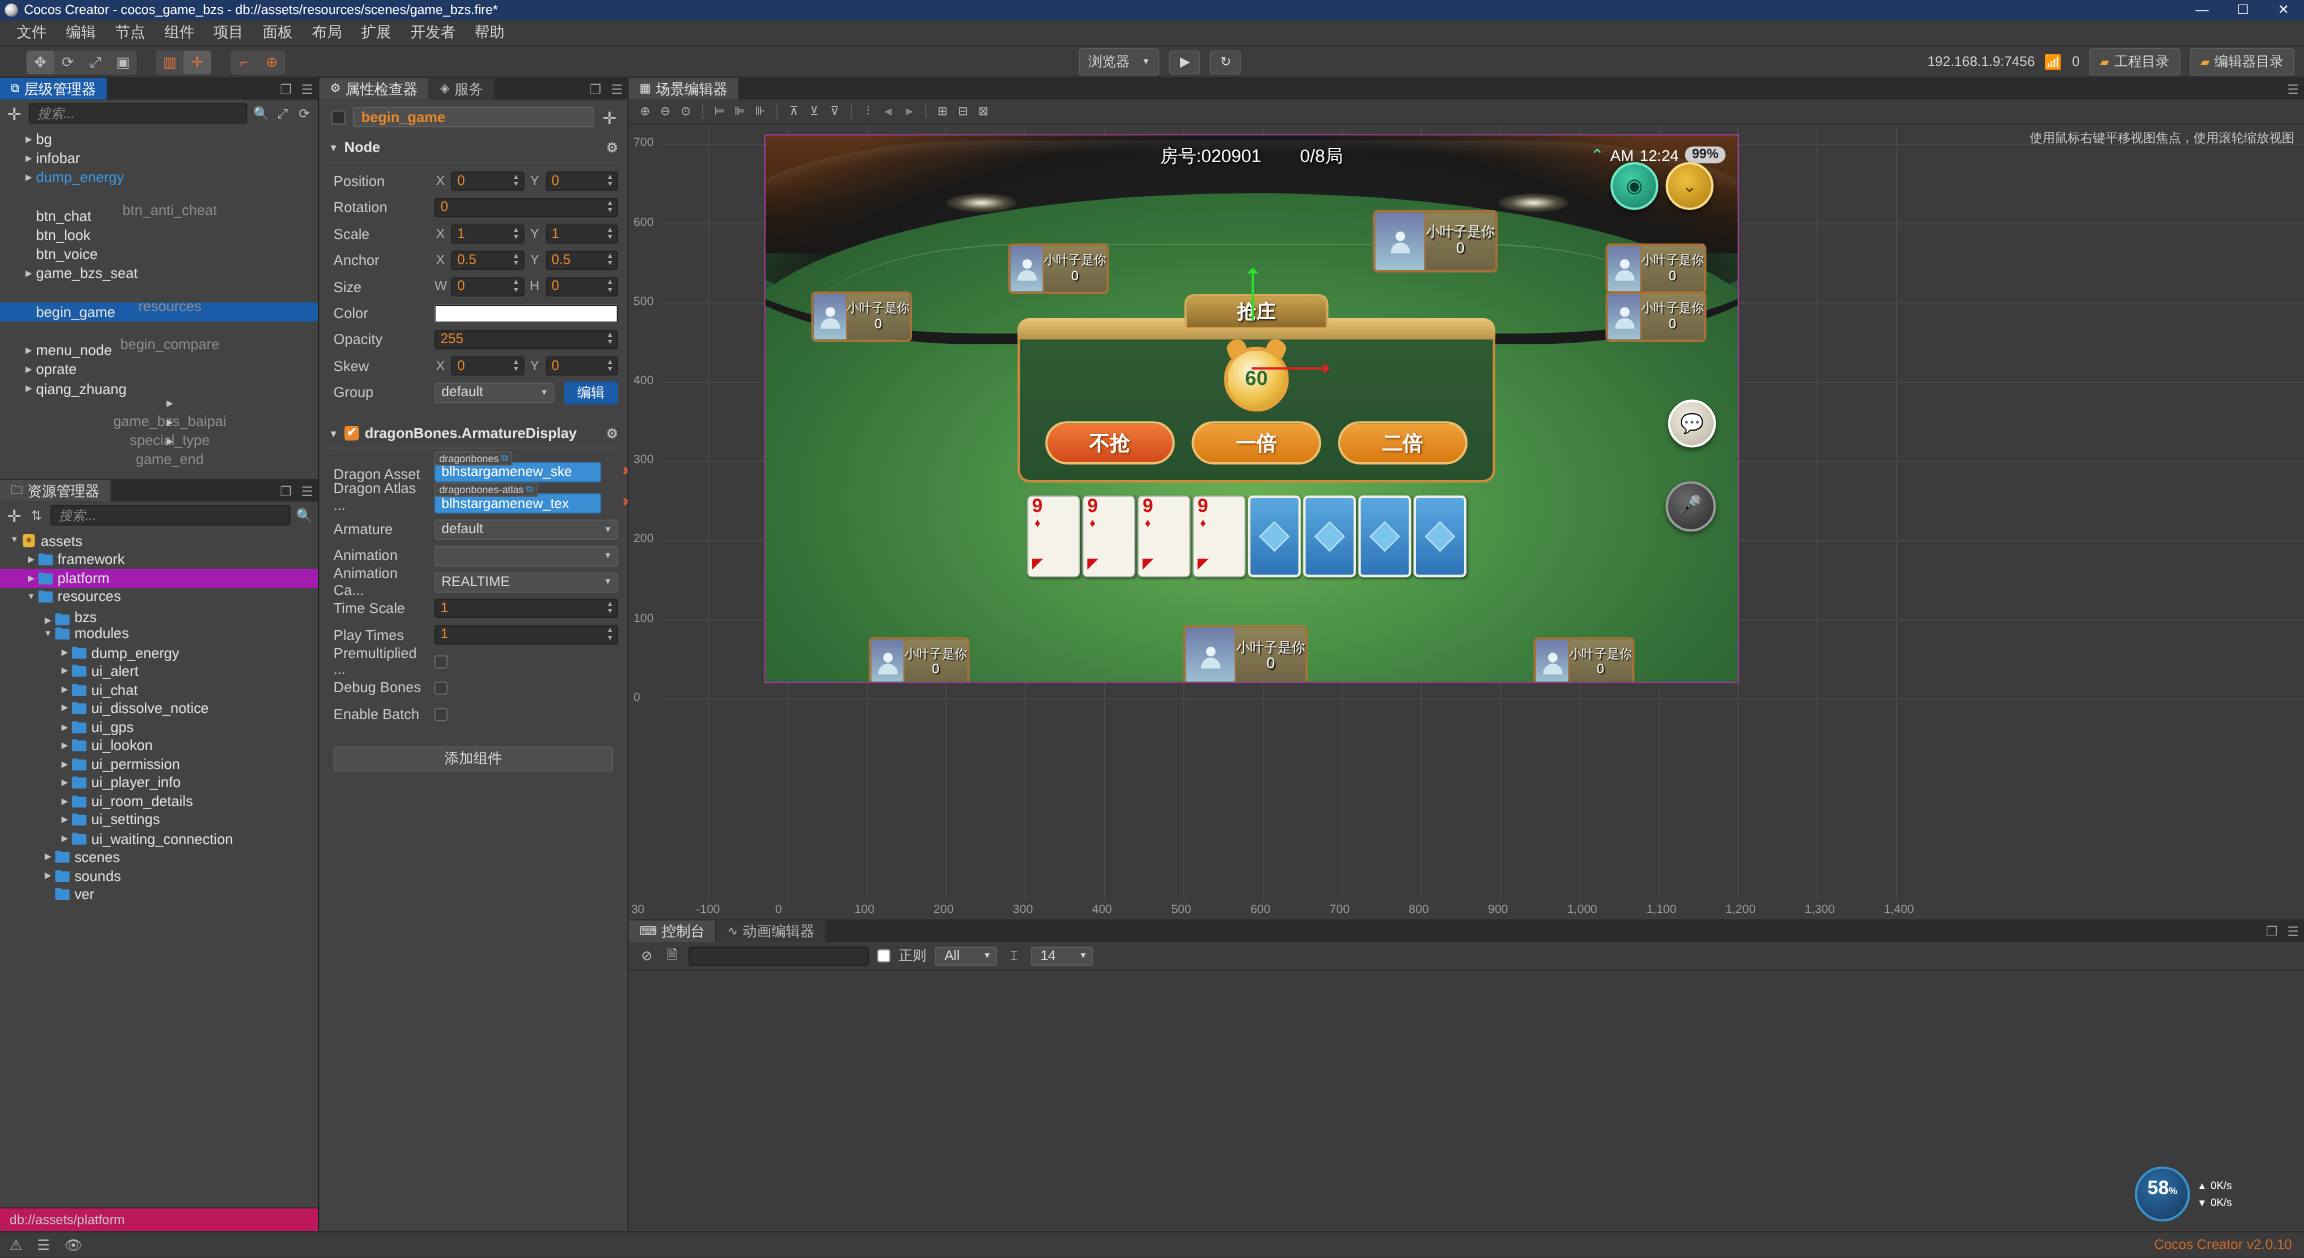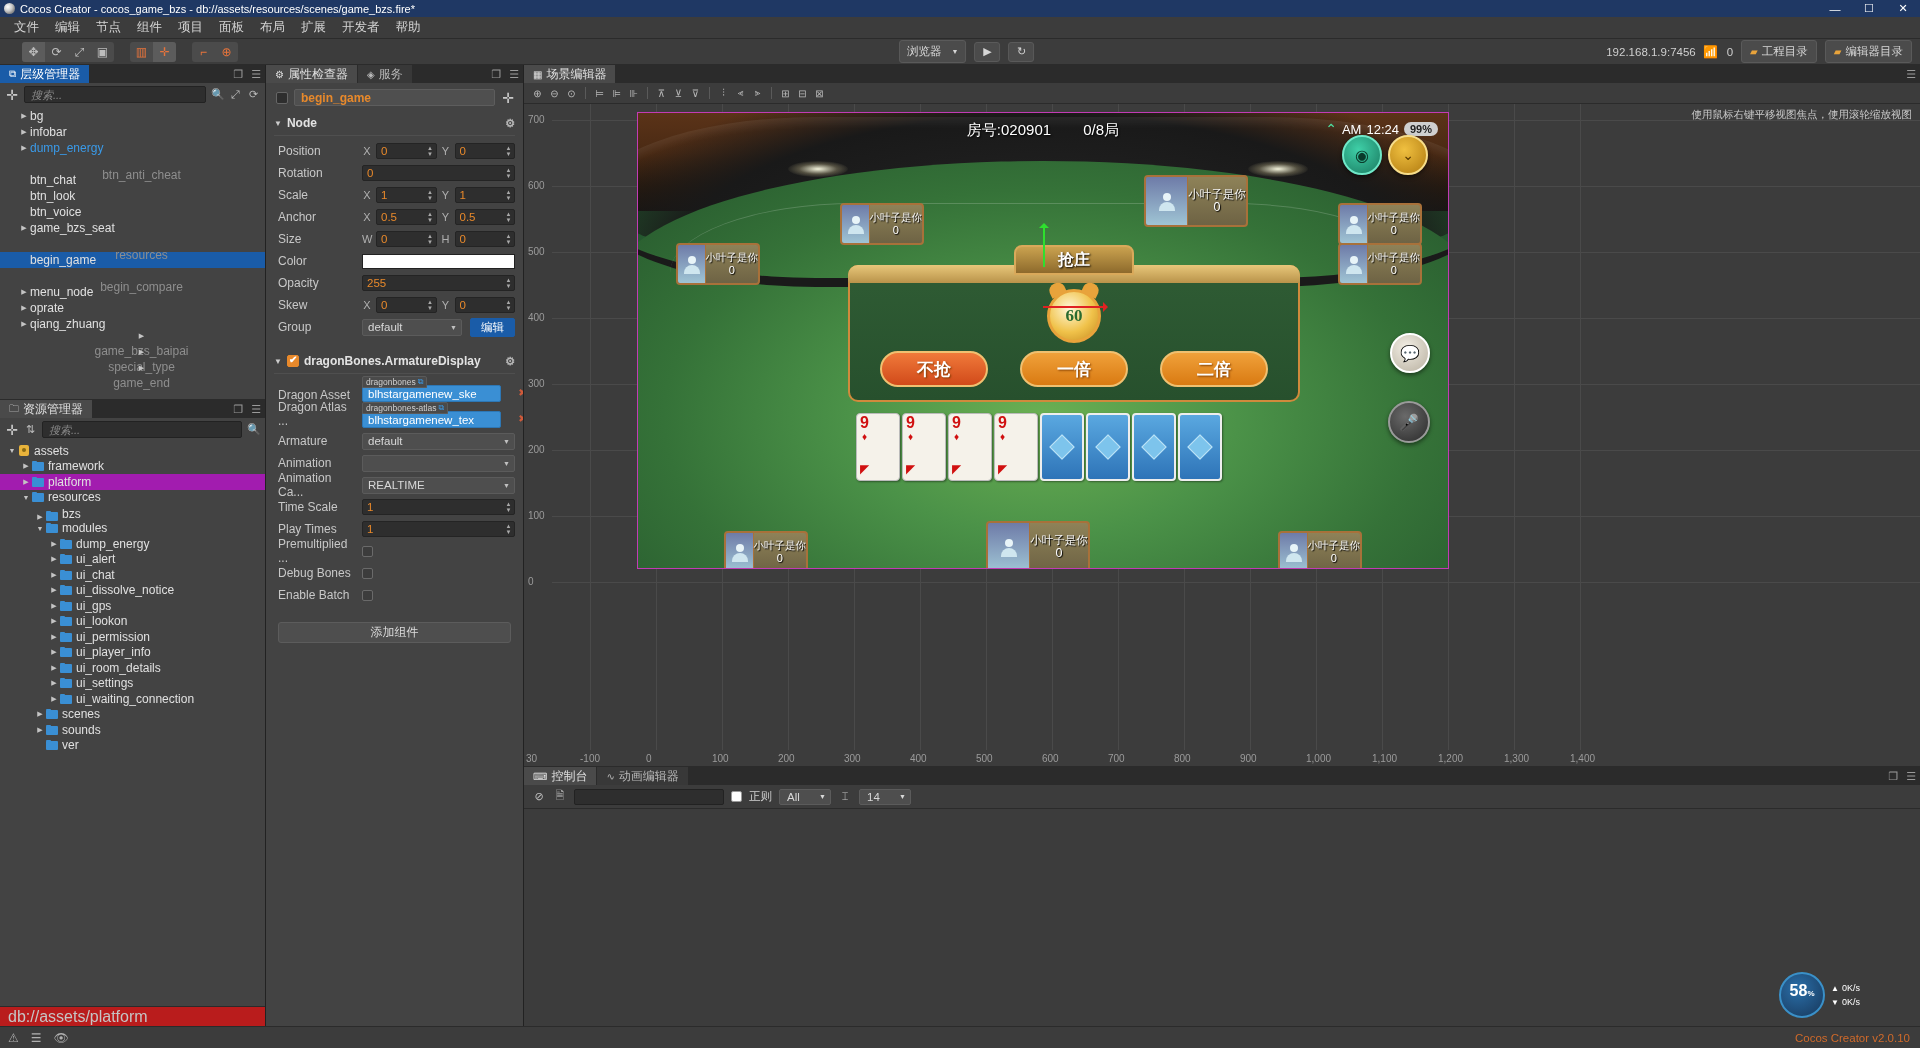--- a/index.html
+++ b/index.html
@@ -101,22 +101,22 @@
   .folder { width:12px;height:10px;flex:0 0 12px; margin-right:4px; position:relative;}
   .folder::before{ content:""; position:absolute; left:0;top:1px;width:12px;height:9px;
      background:#3a8fd4; border-radius:1px;}
   .folder::after{ content:""; position:absolute; left:0;top:0px;width:5px;height:2px;background:#3a8fd4;border-radius:1px;}
   .dbicon { width:12px;height:11px;flex:0 0 12px;margin-right:4px; position:relative;}
   .dbicon::before{content:"";position:absolute;left:1px;top:0;width:10px;height:11px;
      background:#e8b33b;border-radius:2px;}
   .dbicon::after{content:"";position:absolute;left:4px;top:3px;width:4px;height:4px;
      background:#8a6a12;border-radius:50%;}
 
-  .lstatus { height:20px; flex:0 0 20px; background:#b91c1c; display:flex; align-items:center;
-             padding-left:8px; font-size:16px; color:#c5c5c5; border-top:1px solid #2b2b2b;}
+  .lstatus { height:20px; flex:0 0 20px; background:#be185d; display:flex; align-items:center;
+             padding-left:8px; font-size:11px; color:#c5c5c5; border-top:1px solid #2b2b2b;}
 
   
   .inspector { width:258px; flex:0 0 258px; display:flex; flex-direction:column;
                background:#434343; border-right:1px solid #222;}
   .insp-body { flex:1; overflow:hidden; padding:0 0 0 0;}
   .nodename-row { display:flex; align-items:center; gap:6px; padding:6px 8px 6px 10px;}
   .chk { width:12px;height:12px;background:#2e2e2e;border:1px solid #666;border-radius:2px; flex:0 0 12px;}
   .chk.on { background:#e8892b; border-color:#e8892b; position:relative;}
   .chk.on::after{content:"✔"; position:absolute; left:1px; top:-2px; font-size:10px; color:#fff;}
   .nameinput {
@@ -237,24 +237,23 @@
   .seat .avi::after{content:"";position:absolute;left:1px;top:9px;width:16px;height:9px;border-radius:8px 8px 0 0;background:#cfe6ef;}
   .seat .info{ flex:1; display:flex; flex-direction:column; align-items:center; justify-content:center;}
   .seat .nm{ font-size:10.5px; color:#f2f2f2; text-shadow:1px 1px 1px #000; white-space:nowrap; line-height:13px;}
   .seat .sc{ font-size:11px; color:#fff; text-shadow:1px 1px 1px #000; line-height:13px;}
   .seat.big { width:104px; height:52px;}
   .seat.big .av{width:42px;}
   .seat.big .nm{font-size:11.5px;}
   .seat.big .sc{font-size:12.5px;}
 
   .dialog {
-    position:absolute; left:210px; top:152px; width:452px; height:137px;
+    position:absolute; left:210px; top:152px; width:398px; height:137px;
     border-radius:10px; border:2px solid #d08a3c;
     background: linear-gradient(#2f5c34,#27502d);
-    font-family: Liberation Serif, serif;
   }
   .dialog::before {
     content:""; position:absolute; left:-2px; right:-2px; top:-2px; height:18px;
     border-radius:10px 10px 0 0;
     background:linear-gradient(#e8c77a,#b9934a);
   }
   .dlg-title {
     position:absolute; left:50%; transform:translateX(-50%); top:-22px; width:120px; height:30px;
     background:linear-gradient(#caa24f,#8d6a2c); border:2px solid #d9a95a;
     border-radius:8px 8px 0 0; display:flex; align-items:center; justify-content:center;

